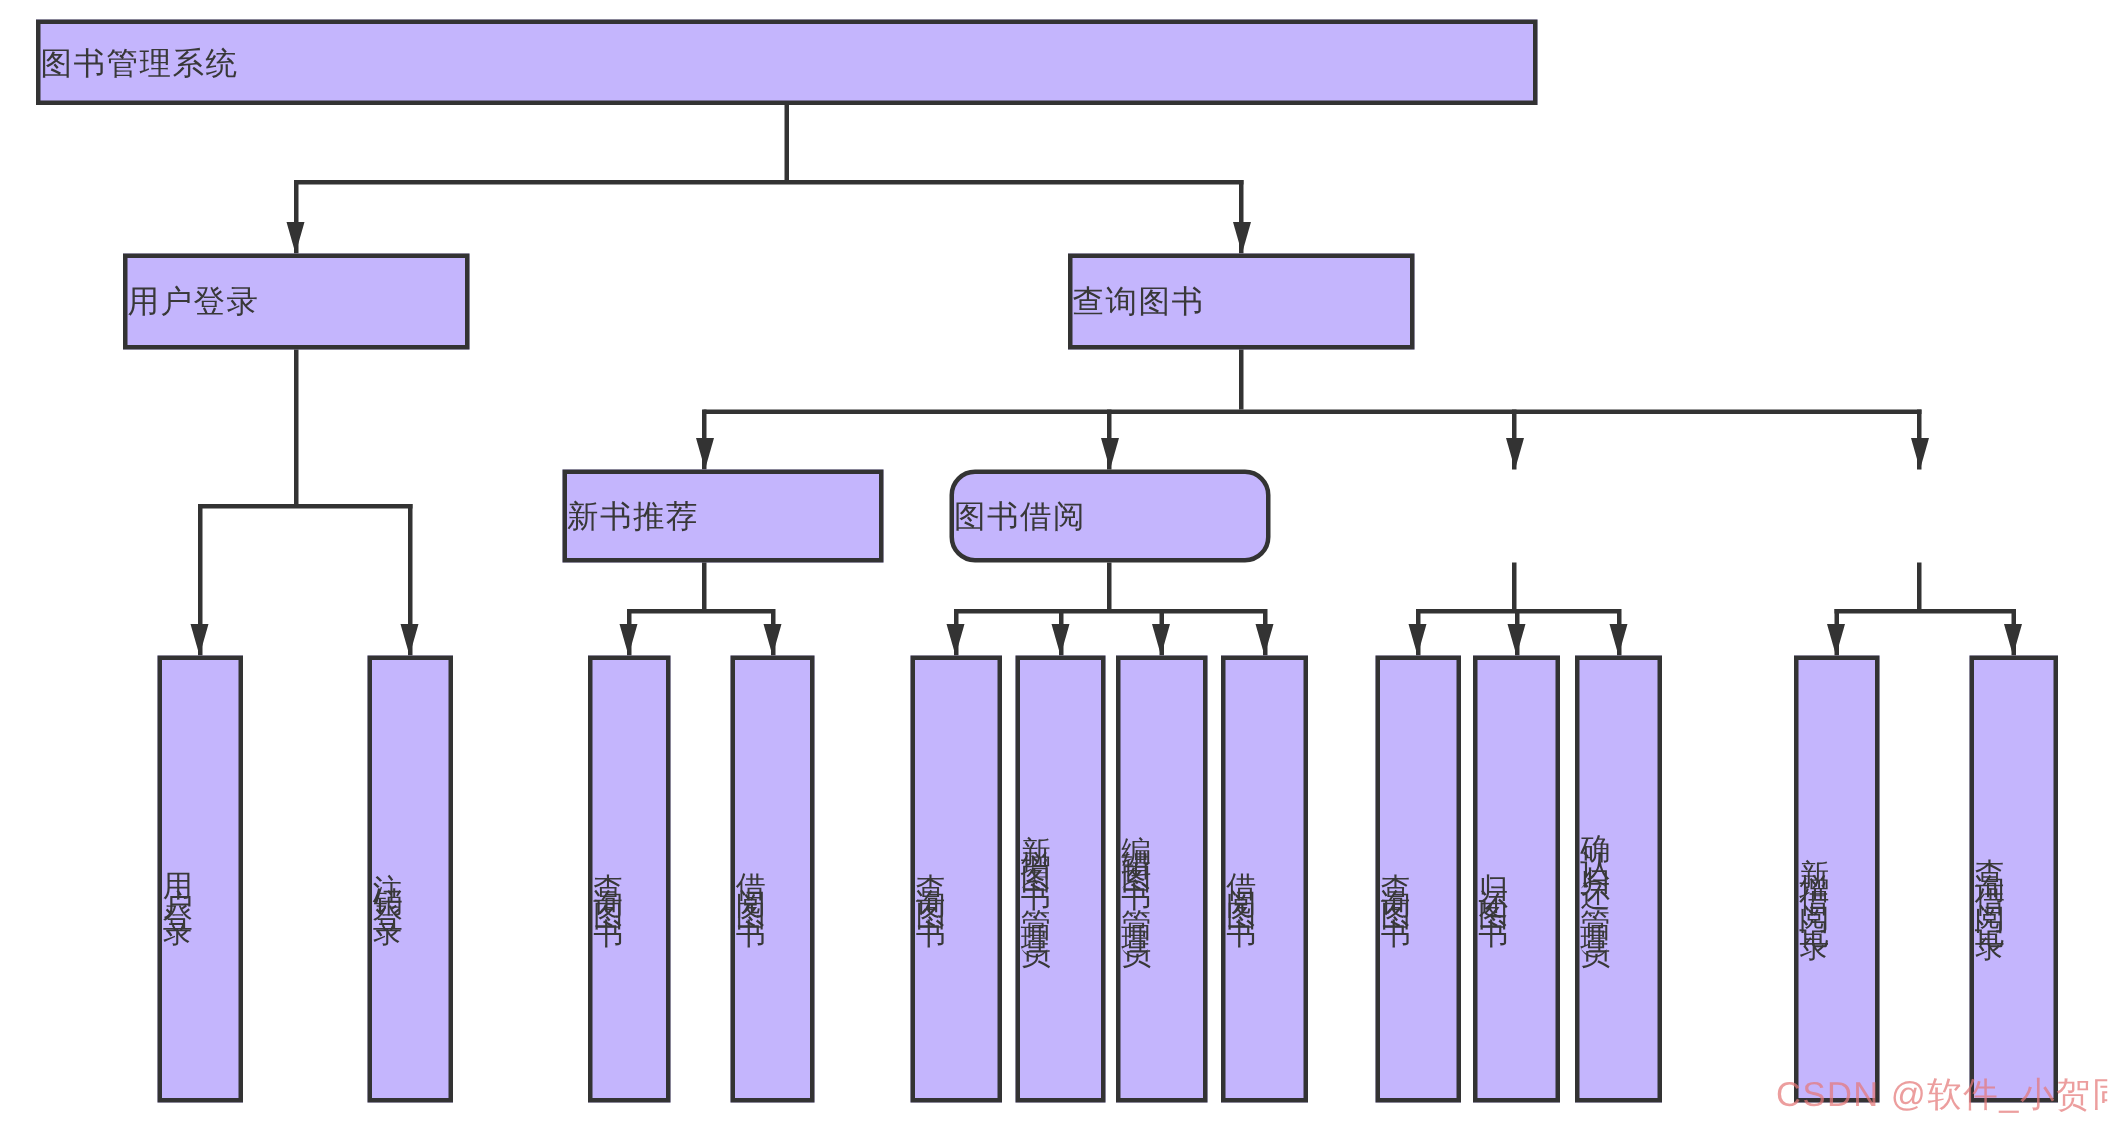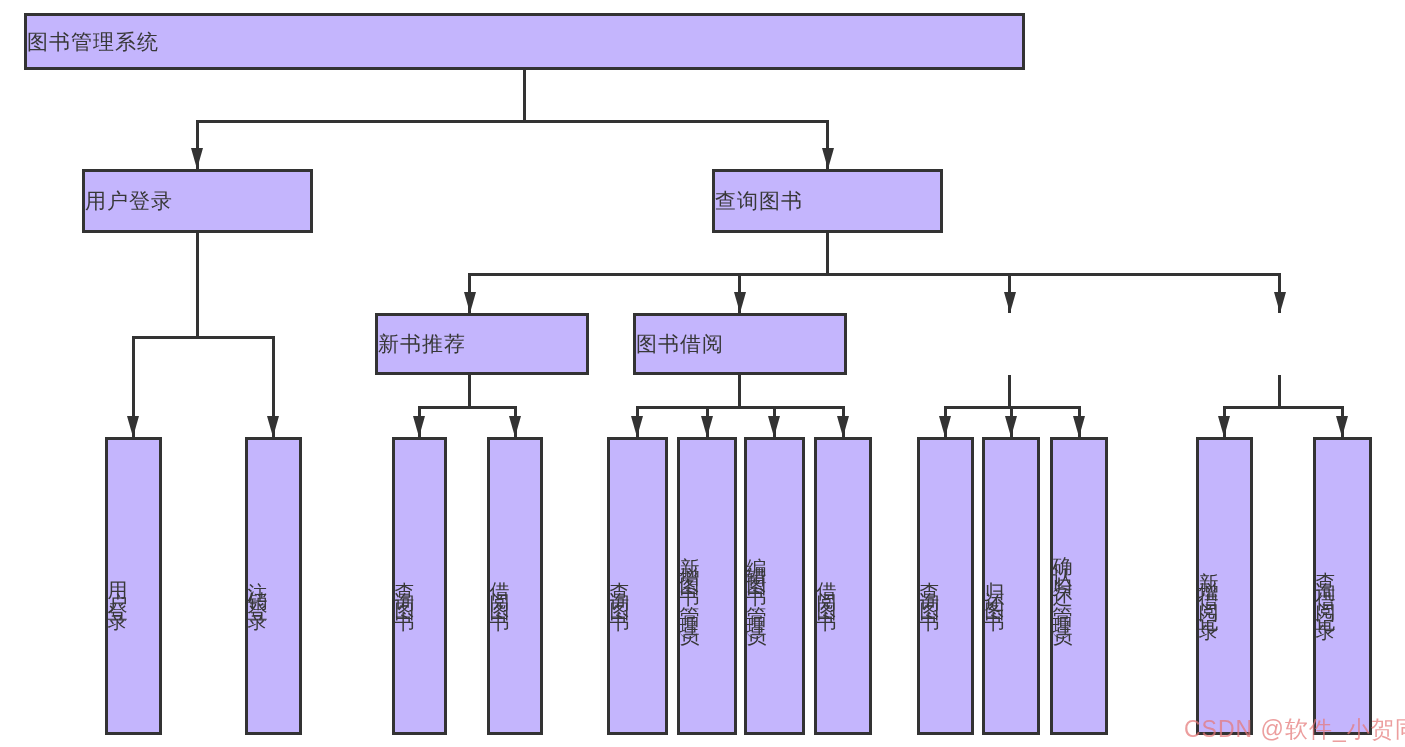--- a/index.html
+++ b/index.html
@@ -108,21 +108,21 @@
   <div class="vl" style="left:738px; top:273px; height:40px;"></div>
   <div class="arrow" style="left:734px; top:292px;"></div>
   <div class="vl" style="left:1008px; top:273px; height:40px;"></div>
   <div class="arrow" style="left:1004px; top:292px;"></div>
   <div class="vl" style="left:1278px; top:273px; height:40px;"></div>
   <div class="arrow" style="left:1274px; top:292px;"></div>
 
   <div class="box hbox" style="left:363px; top:313px; width:214px; height:62px;margin-left:12px;">
     <span>新书推荐</span>
   </div>
-  <div class="box hbox" style="left:633px; top:313px; width:214px; height:62px;">
+  <div class="box hbox" style="left:633px; top:313px; width:214px; height:62px;border-radius:17px;">
     <span>图书借阅</span>
   </div>
 
   <div class="vl" style="left:468px; top:375px; height:31px;"></div>
   <div class="hl" style="left:418px; top:406px; width:98px;"></div>
   <div class="vl" style="left:418px; top:406px; height:31px;"></div>
   <div class="arrow" style="left:413px; top:416px;"></div>
   <div class="vl" style="left:514px; top:406px; height:31px;"></div>
   <div class="arrow" style="left:509px; top:416px;"></div>
 

